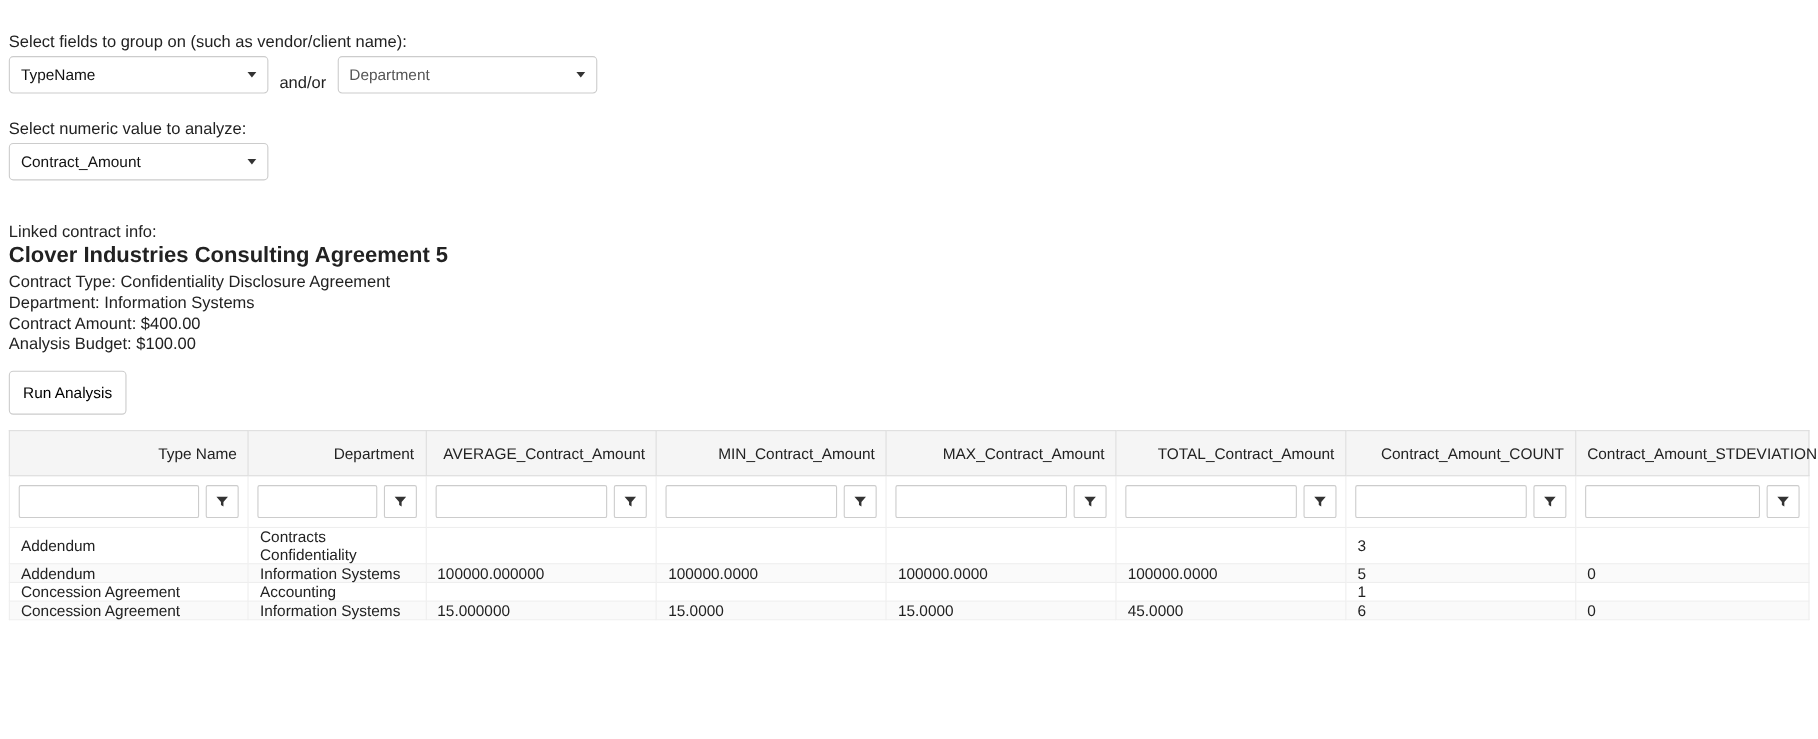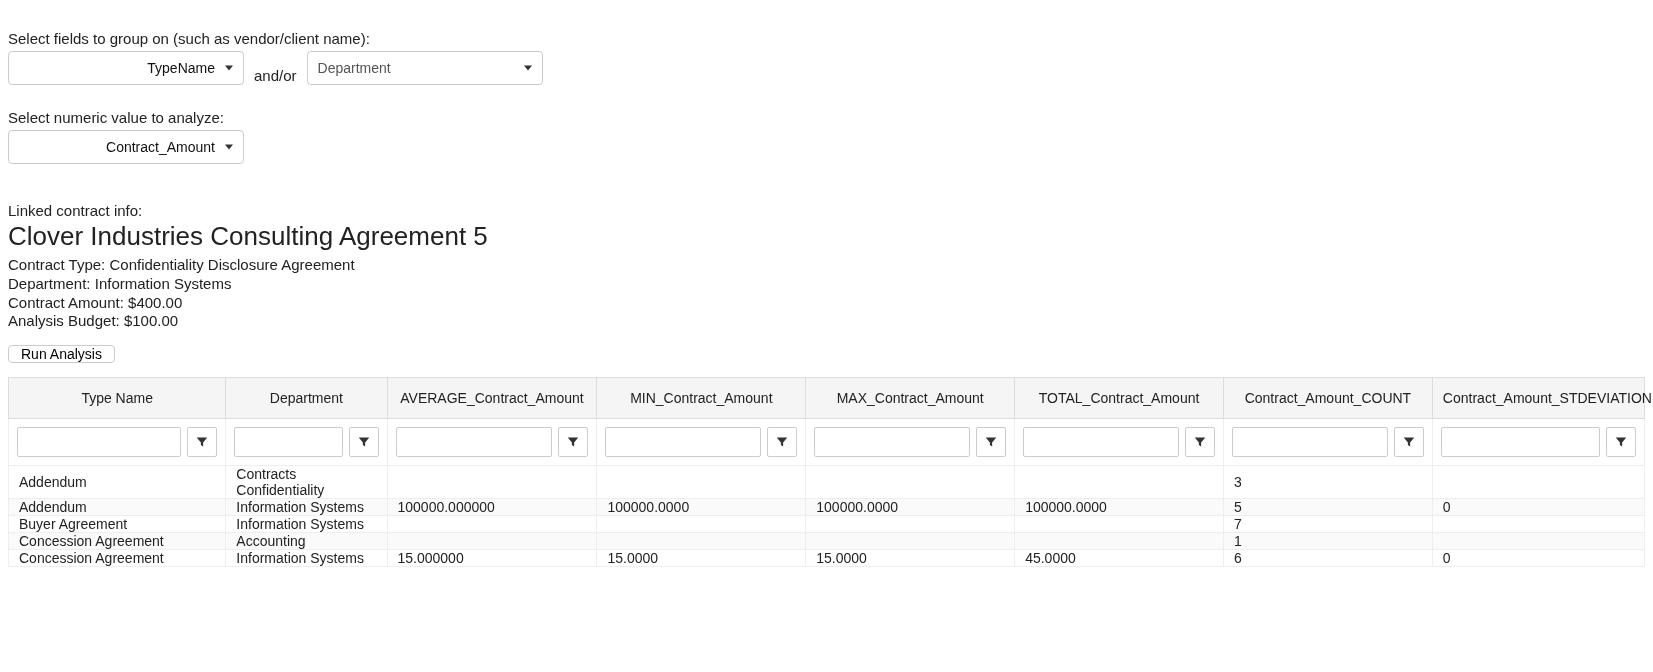--- a/index.html
+++ b/index.html
@@ -19,43 +19,43 @@
     border-radius: 4px;
     height: 34px;
     background: #fff;
     display: flex;
     align-items: center;
     padding: 0 28px 0 10px;
     font-size: 14px;
     color: #555;
     cursor: pointer;
   }
-  .select.small { width: 236px; justify-content: flex-end; }
+  .select.small { width: 236px; }
   .select.med { width: 236px; }
   .select.tn { color: #111; }
   .select .caret {
     position: absolute;
     right: 10px;
     top: 50%;
     transform: translateY(-50%);
     width: 0; height: 0;
     border-left: 4px solid transparent;
     border-right: 4px solid transparent;
     border-top: 5px solid #333;
   }
   .andor { font-size: 15px; margin-top: 14px; }
   .linked-label { font-size: 15px; margin-top: 38px; margin-bottom: 2px; }
-  h2.contract-title { font-size: 26px; font-weight: normal; margin-bottom: 4px; }
+  h2.contract-title { font-size: 20px; font-weight: bold; margin-bottom: 4px; }
   .info-line { font-size: 15px; line-height: 1.25; }
   .run-btn {
     margin-top: 14px;
     border: 1px solid #ccc;
     border-radius: 4px;
     background: #fff;
-    padding: 0 12px;
+    padding: 11px 12px;
     font-size: 14px;
     cursor: pointer;
   }
   table.grid {
     margin-top: 14px;
     border-collapse: collapse;
     width: 100%;
     table-layout: fixed;
     border: 1px solid #ddd;
   }
@@ -63,21 +63,21 @@
   table.grid col.c1 { width: 152px; }
   table.grid col.c2 { width: 198px; }
   table.grid col.c3 { width: 197px; }
   table.grid col.c4 { width: 197px; }
   table.grid col.c5 { width: 197px; }
   table.grid col.c6 { width: 197px; }
   table.grid col.c7 { width: 200px; }
   table.grid th {
     background: #f5f5f5;
     border: 1px solid #ddd;
-    text-align: center;
+    text-align: right;
     font-weight: normal;
     font-size: 14px;
     padding: 12px 10px;
     vertical-align: middle;
   }
   table.grid td {
     border: 1px solid #eee;
     padding: 0 10px;
     font-size: 14px;
     vertical-align: middle;
@@ -284,30 +284,20 @@
         <td>Addendum</td>
         <td>Information Systems</td>
         <td>100000.000000</td>
         <td>100000.0000</td>
         <td>100000.0000</td>
         <td>100000.0000</td>
         <td>5</td>
         <td>0</td>
       </tr>
       <tr>
-        <td>Buyer Agreement</td>
-        <td>Information Systems</td>
-        <td></td>
-        <td></td>
-        <td></td>
-        <td></td>
-        <td>7</td>
-        <td></td>
-      </tr>
-      <tr>
         <td>Concession Agreement</td>
         <td>Accounting</td>
         <td></td>
         <td></td>
         <td></td>
         <td></td>
         <td>1</td>
         <td></td>
       </tr>
       <tr>

